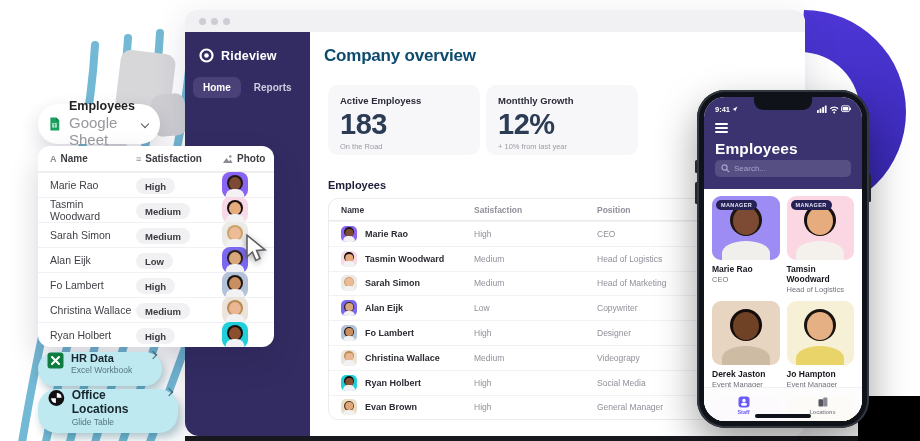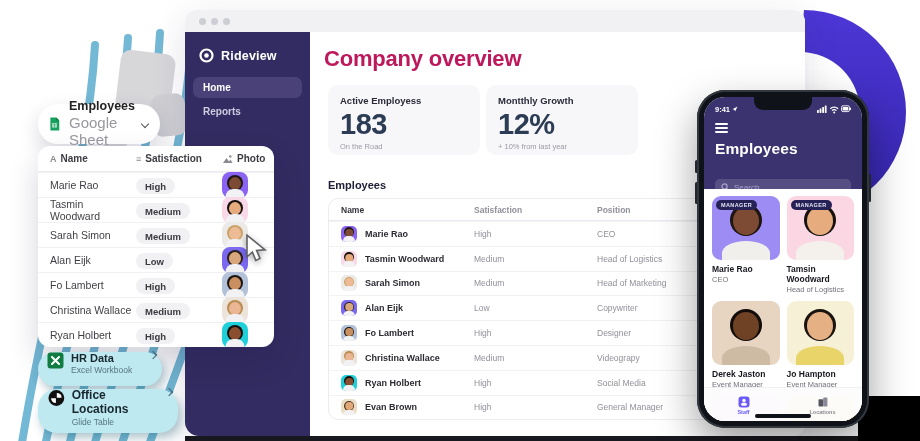--- a/index.html
+++ b/index.html
@@ -17,24 +17,24 @@
   .bottom-bar { position:absolute; left:185px; top:436px; width:735px; height:5px; z-index:1; }
   .corner-block { position:absolute; left:858px; top:396px; width:62px; height:45px; z-index:1; }
 
   
   .window { position:absolute; left:185px; top:10px; width:620px; height:426px; background:#fff;
             border-radius:12px; box-shadow:0 10px 34px rgba(40,40,90,.14); z-index:3; }
   .topbar { height:22px; background:#f1f1f4; border-radius:12px 12px 0 0; display:flex; align-items:center; padding-left:14px; gap:5px; }
   .dot { width:7px; height:7px; border-radius:50%; background:#cdcdd4; }
   .sidebar { position:absolute; left:0; top:22px; bottom:0; width:125px; background:#332c62; border-bottom-left-radius:14px; }
   .brand { display:flex; align-items:center; gap:7px; padding:16px 14px 14px; color:#fff; font-size:12.5px; font-weight:800; letter-spacing:.2px; }
-  .nav { display:flex; flex-direction:column; gap:3px; padding:0 8px; }
+  .nav { display:flex; gap:3px; padding:0 8px; }
   .nav-item { color:#cfcce0; font-size:10px; font-weight:600; padding:5px 10px; border-radius:7px; }
   .nav-item.active { background:#494177; color:#fff; }
-  .main-title { position:absolute; left:139px; top:36px; font-size:22px; font-weight:800; color:#be185d; letter-spacing:-.2px; }
+  .main-title { position:absolute; left:139px; top:36px; font-size:17px; font-weight:800; color:#0c4a6e; letter-spacing:-.2px; }
   .stats { position:absolute; left:143px; top:75px; display:flex; gap:6px; }
   .stat { width:152px; height:70px; background:#f7f7f9; border-radius:10px; padding:10px 12px 8px; }
   .stat-label { font-size:9.5px; font-weight:700; color:#2a2a3a; }
   .stat-value { font-size:29px; font-weight:800; color:#2c3c55; line-height:1.05; margin-top:3px; letter-spacing:-.5px; }
   .stat-cap { font-size:7.5px; color:#9a9aa5; margin-top:3px; }
   .section-title { position:absolute; left:143px; top:169px; font-size:11px; font-weight:800; color:#20203a; }
   .dtable { position:absolute; left:143px; top:188px; width:470px; height:222px; background:#fff; border:1px solid #ececf0; border-radius:10px; overflow:hidden; }
   .thead { display:flex; height:22px; align-items:center; border-bottom:1px solid #ececf0; }
   .thead > div { font-size:8.5px; font-weight:700; color:#33333c; }
   .trow { display:flex; height:24.8px; align-items:center; border-top:1px solid #f2f2f5; }
@@ -97,21 +97,21 @@
            box-shadow:0 18px 40px rgba(0,0,0,.38), inset 0 0 0 2px #33383f; }
   .sbtn { position:absolute; background:#2b2f36; border-radius:2px; width:3px; }
   .screen { position:absolute; inset:7px; border-radius:21px; overflow:hidden; background:#fff; }
   .notch { position:absolute; top:0; left:50%; transform:translateX(-50%); width:58px; height:13px; background:#0f1219; border-radius:0 0 9px 9px; z-index:9; }
   .phead { background:#3b3370; height:92px; padding:7px 11px 0; position:relative; }
   .status { display:flex; justify-content:space-between; align-items:center; color:#fff; font-size:7.5px; font-weight:700; }
   .status-left { display:flex; align-items:center; gap:2px; }
   .burger { margin-top:9px; display:flex; flex-direction:column; gap:2.5px; width:13px; }
   .burger i { height:1.6px; background:#fff; border-radius:1px; }
   .ptitle { color:#fff; font-size:15.5px; font-weight:800; margin-top:7px; letter-spacing:.1px; }
-  .psearch { margin-top:21px; height:17px; border-radius:5px; background:rgba(255,255,255,.14); display:flex; align-items:center; gap:4px; padding:0 6px; }
+  .psearch { margin-top:2px; height:17px; border-radius:5px; background:rgba(255,255,255,.14); display:flex; align-items:center; gap:4px; padding:0 6px; }
   .psearch span { font-size:8px; color:#a9a3cc; }
   .pcontent { position:absolute; top:92px; left:0; right:0; bottom:0; background:#fff; padding:7px 8px;
               display:grid; grid-template-columns:1fr 1fr; gap:7px; align-content:start; }
   .badge { position:absolute; top:4px; left:4px; background:#272255; color:#e8e5fa; font-size:5.5px; font-weight:700;
            letter-spacing:.4px; padding:2px 5px; border-radius:6px; z-index:3; }
   .pname { margin-top:4px; font-size:8.5px; font-weight:800; color:#17171f; }
   .prole { margin-top:1px; font-size:7.5px; color:#71717c; }
   .partial { position:relative; height:42px; border-radius:9px; background:var(--bg,#eee); overflow:hidden; }
   .ptabs { position:absolute; left:0; right:0; bottom:0; height:34px; background:rgba(252,252,253,.96);
            display:flex; z-index:8; border-top:1px solid #f0f0f3; }

